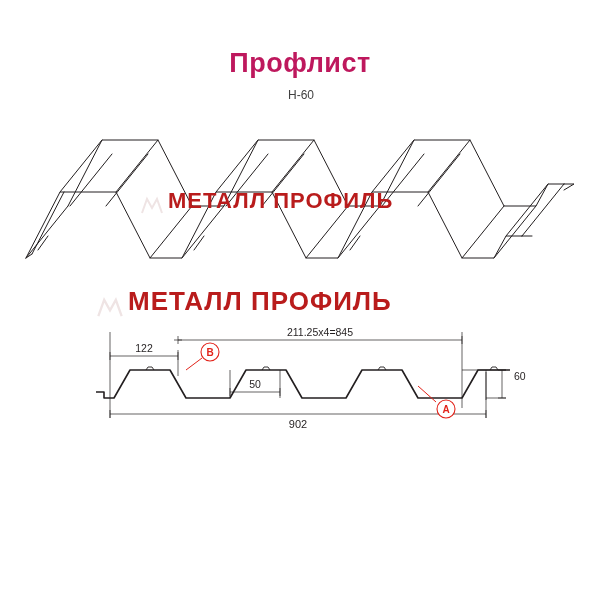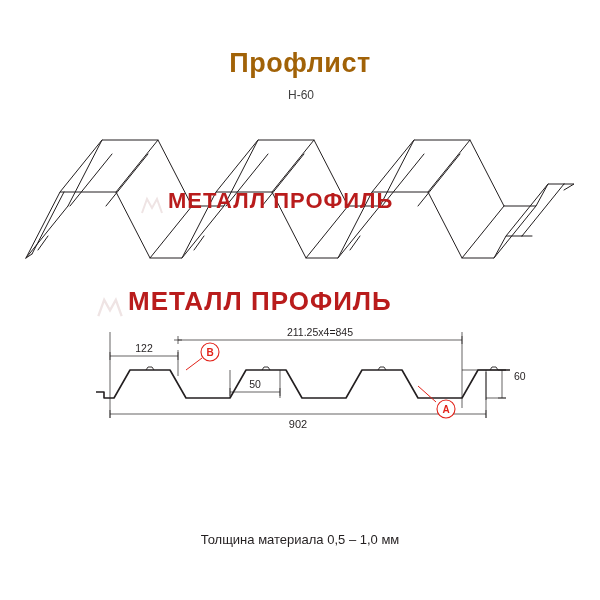--- a/index.html
+++ b/index.html
@@ -21,21 +21,21 @@
   }
   .title {
     position: absolute;
     top: 48px;
     left: 0;
     width: 600px;
     text-align: center;
     font-size: 27px;
     font-weight: bold;
     letter-spacing: 0.5px;
-    color: #a16207;
+    color: #be185d;
   }
   .subtitle {
     position: absolute;
     top: 88px;
     left: 1px;
     width: 600px;
     text-align: center;
     font-size: 12px;
     color: #404040;
   }
@@ -230,15 +230,14 @@
       <text x="356" y="103" text-anchor="middle" font-family="Liberation Sans, sans-serif" font-size="10" font-weight="bold" fill="#e2231a">A</text>
 
       <text x="230" y="26" text-anchor="middle" font-family="Liberation Sans, sans-serif" font-size="10.5" fill="#231f20">211.25x4=845</text>
       <text x="54" y="42" text-anchor="middle" font-family="Liberation Sans, sans-serif" font-size="10.5" fill="#231f20">122</text>
       <text x="165" y="78" text-anchor="middle" font-family="Liberation Sans, sans-serif" font-size="10.5" fill="#231f20">50</text>
       <text x="208" y="118" text-anchor="middle" font-family="Liberation Sans, sans-serif" font-size="11" fill="#231f20">902</text>
       <text x="424" y="70" text-anchor="start" font-family="Liberation Sans, sans-serif" font-size="10.5" fill="#231f20">60</text>
     </svg>
   </div>
 
-  <div class="footnote">Толщина материала 0,5 – 1,0 мм</div>
 
 </div>
 
 </body></html>

